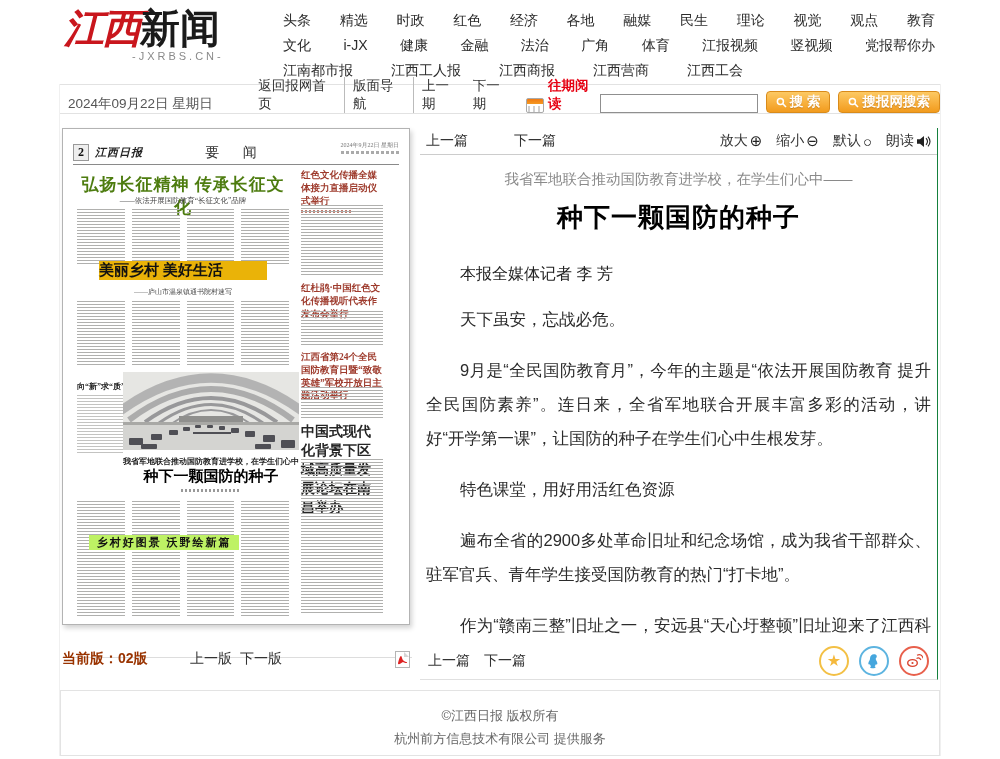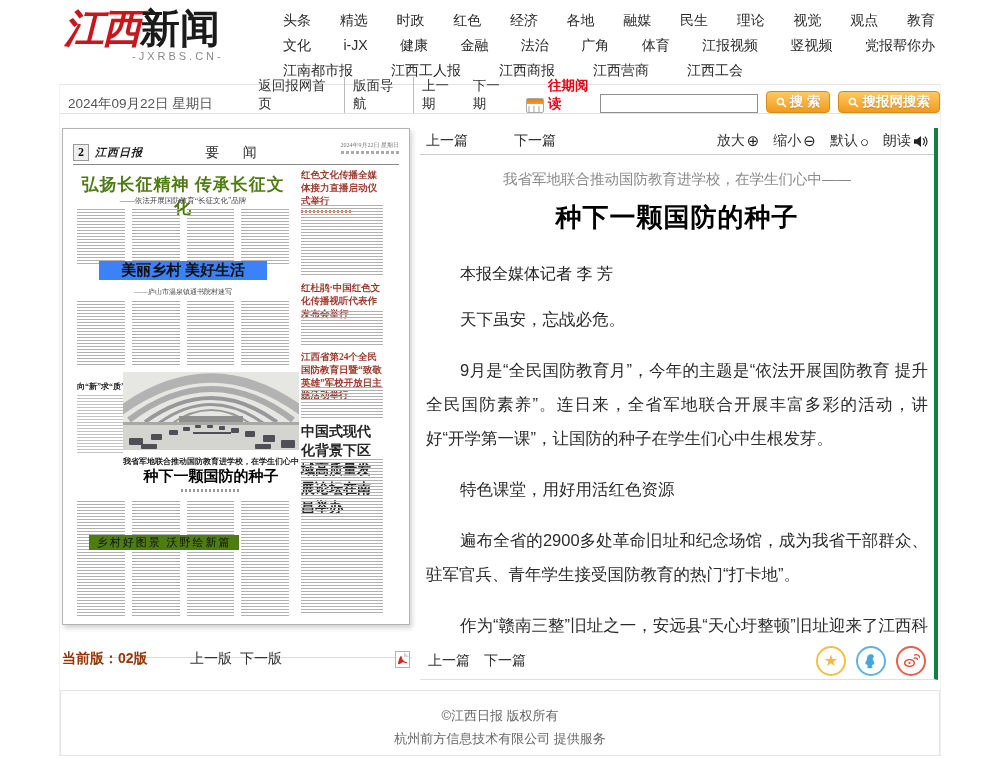--- a/index.html
+++ b/index.html
@@ -47,36 +47,36 @@
   .np-hl1 { position:absolute; left:14px; top:44px; width:212px; text-align:center; font-size:17px; font-weight:bold; color:#4d7c0f; letter-spacing:1px; }
   .np-hl1sub { position:absolute; left:14px; top:67px; width:212px; text-align:center; font-size:7.5px; color:#444; }
   .np-red { color:#9e3b2d; font-weight:bold; font-size:9.5px; line-height:1.35; }
   .np-dark { color:#262626; font-weight:bold; font-size:14px; line-height:1.35; }
   .sidecol { position:absolute; left:238px; width:82px; }
   .redbar { height:3px; width:64%; margin-top:3px; background:repeating-linear-gradient(to right,#c07a6d 0 2px,transparent 2px 4px); }
   .ft { background-image:repeating-linear-gradient(to bottom,#b0b0ae 0 1px,transparent 1px 3px); }
   .ftl { background-image:repeating-linear-gradient(to bottom,#c3c3c1 0 1px,transparent 1px 3px); }
   .cols { position:absolute; display:flex; gap:7px; }
   .cols > div { flex:1; }
-  .np-hl2 { position:absolute; left:36px; top:132px; width:168px; text-align:center; font-size:15px; font-weight:bold; color:#111; background:#3b82f6; }
+  .np-hl2 { position:absolute; left:36px; top:132px; width:168px; font-size:15px; font-weight:bold; color:#111; background:#eab308; }
   .np-hl2sub { position:absolute; left:36px; top:158px; width:168px; text-align:center; font-size:7px; color:#444; background:#fff; }
   .np-mini { position:absolute; left:14px; top:252px; width:46px; text-align:center; font-size:8px; font-weight:bold; color:#222; }
   .np-photo { position:absolute; left:60px; top:243px; width:176px; height:78px; }
   .np-kicker { position:absolute; left:56px; top:327px; width:184px; text-align:center; font-size:8px; font-weight:bold; color:#222; }
   .np-title2 { position:absolute; left:56px; top:338px; width:184px; text-align:center; font-size:15px; font-weight:bold; color:#000; }
   .np-byline { position:absolute; left:118px; top:360px; width:60px; height:3px; background:repeating-linear-gradient(to right,#999 0 2px,transparent 2px 4px); }
-  .np-hl3 { position:absolute; left:26px; top:406px; width:150px; text-align:center; font-size:11px; font-weight:normal; color:#111; background:#4d7c0f; letter-spacing:2px; }
+  .np-hl3 { position:absolute; left:26px; top:406px; width:150px; text-align:center; font-size:11px; font-weight:bold; color:#111; background:#bef264; letter-spacing:2px; }
   #pager { width:348px; height:26px; margin-top:21px; display:flex; align-items:center; font-size:14px; }
   .pager-current { color:#993300; font-weight:bold; }
   .pager-links { position:absolute; left:50%; transform:translateX(-50%); color:#333; display:flex; gap:8px; }
   .pager-link { cursor:pointer; }
   #pdf-icon { margin-left:auto; cursor:pointer; }
 
   
-  #article { position:absolute; left:420px; top:128px; width:518px; height:552px; border-right:4px solid #15803d; border-bottom:1px solid #e0e0e0; }
+  #article { position:absolute; left:420px; top:128px; width:518px; height:552px; border-right:1px solid #15803d; border-bottom:1px solid #e0e0e0; }
   #art-toolbar { height:27px; display:flex; align-items:center; font-size:14px; color:#333; padding:0 6px; border-bottom:1px solid #ccc; }
   .tb-link { cursor:pointer; margin-right:46px; }
   .tb-right { margin-left:auto; display:flex; align-items:center; gap:4px; }
   .tb-ctl { cursor:pointer; display:flex; align-items:center; gap:2px; margin-left:10px; }
   .tb-glyph { font-size:15px; color:#222; }
   #art-content { height:487px; overflow:hidden; padding:0 6px; }
   .art-kicker { margin-top:15px; text-align:center; font-size:14.5px; color:#8a8a8a; }
   .art-title { margin-top:11px; text-align:center; font-size:26px; font-weight:bold; color:#000; letter-spacing:1px; }
   .art-byline { margin-top:29px; font-size:16px; color:#222; text-indent:34px; }
   .art-p { font-size:16.5px; line-height:34px; color:#2b2b2b; text-indent:34px; margin-top:17px; text-align:justify; }

